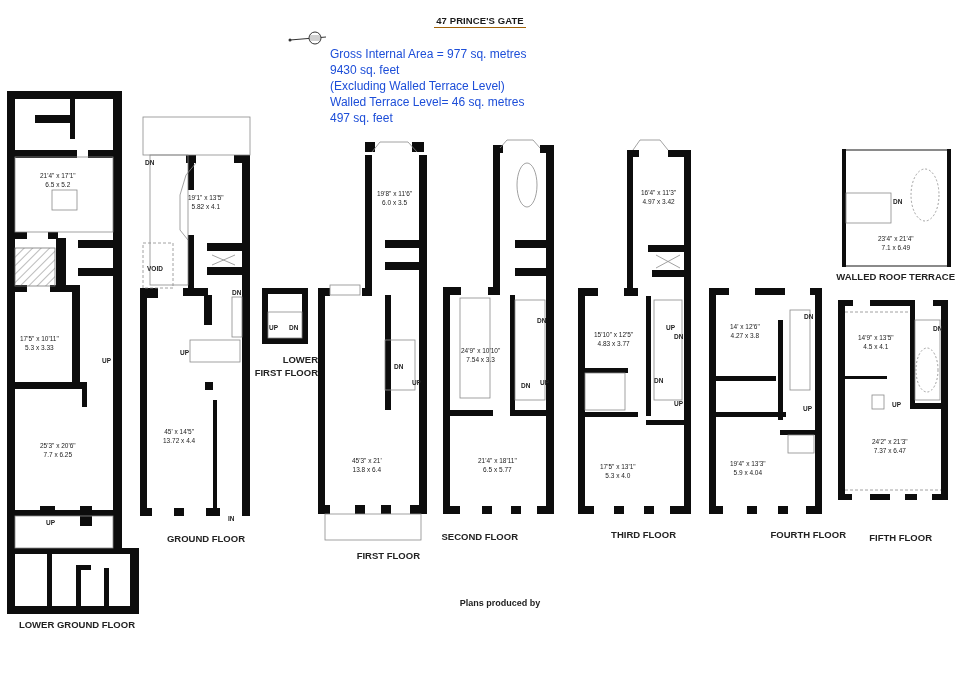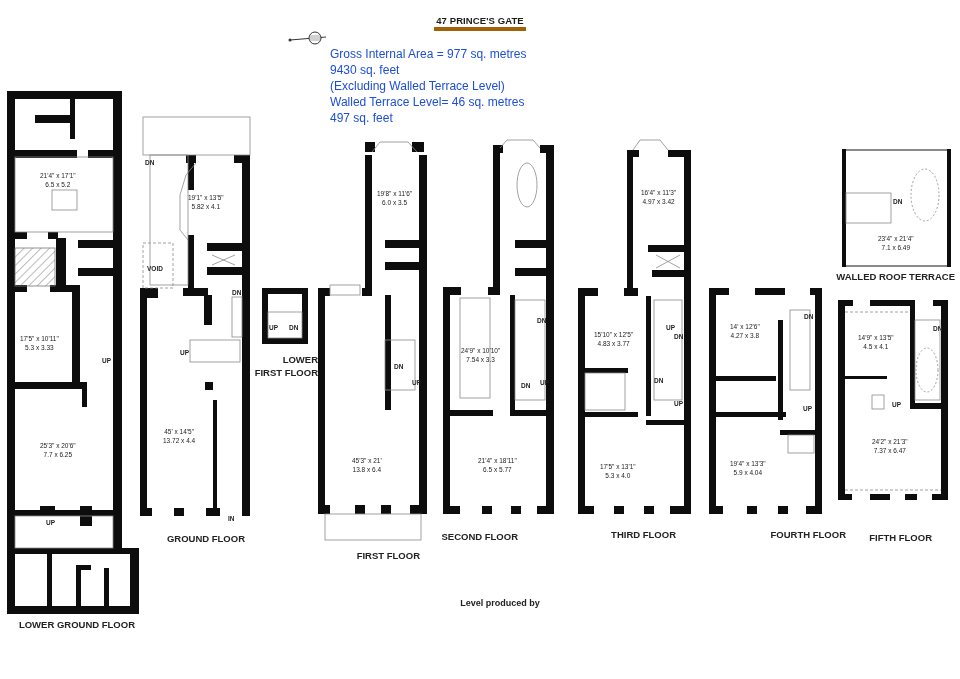--- a/index.html
+++ b/index.html
@@ -1,19 +1,19 @@
 <!DOCTYPE html>
 <html><head>
 <meta charset="utf-8">
 <style>
   html, body { margin:0; padding:0; background:#ffffff; }
   body { width:960px; height:679px; position:relative; overflow:hidden; font-family:"Liberation Sans", sans-serif; color:#1a1a1a; }
   .title-block { position:absolute; left:330px; top:14px; width:300px; text-align:center; }
   .t-name { font-size:9.5px; font-weight:bold; letter-spacing:0.1px; line-height:13px; }
-  .t-rule { display:inline-block; border-bottom:4px solid #a16207; padding:0 2px; }
+  .t-rule { display:inline-block; border-bottom:1px solid #a16207; padding:0 2px; }
   .area { position:absolute; left:330px; top:46px; width:300px; text-align:left; font-size:12px; line-height:16px; color:#1d4ed8; }
   .floor-label { position:absolute; font-size:9.5px; font-weight:bold; text-align:right; color:#222; white-space:nowrap; }
   .credit { position:absolute; left:400px; top:596px; width:200px; text-align:center; font-size:9px; font-weight:bold; line-height:14px; color:#222; }
   svg.plan { position:absolute; left:0; top:0; }
   .room { position:absolute; font-size:6.5px; text-align:center; line-height:9px; color:#222; white-space:nowrap; }
   .tag { position:absolute; font-size:6.5px; font-weight:bold; color:#222; }
   .compass { position:absolute; left:288px; top:30px; }
 </style>
 </head>
 <body>
@@ -362,14 +362,14 @@
   <div>FIRST FLOOR</div>
 </div>
 <div class="floor-label" style="left:340px;top:550px;width:80px;">FIRST FLOOR</div>
 <div class="floor-label" style="left:428px;top:531px;width:90px;">SECOND FLOOR</div>
 <div class="floor-label" style="left:596px;top:529px;width:80px;">THIRD FLOOR</div>
 <div class="floor-label" style="left:725px;top:529px;width:85px;margin-left:36px;">FOURTH FLOOR</div>
 <div class="floor-label" style="left:852px;top:532px;width:80px;">FIFTH FLOOR</div>
 <div class="floor-label" style="left:835px;top:271px;width:120px;">WALLED ROOF TERRACE</div>
 
 <div class="credit">
-  <div>Level produced by</div>
+  <div>Plans produced by</div>
 </div>
 
 </body></html>

